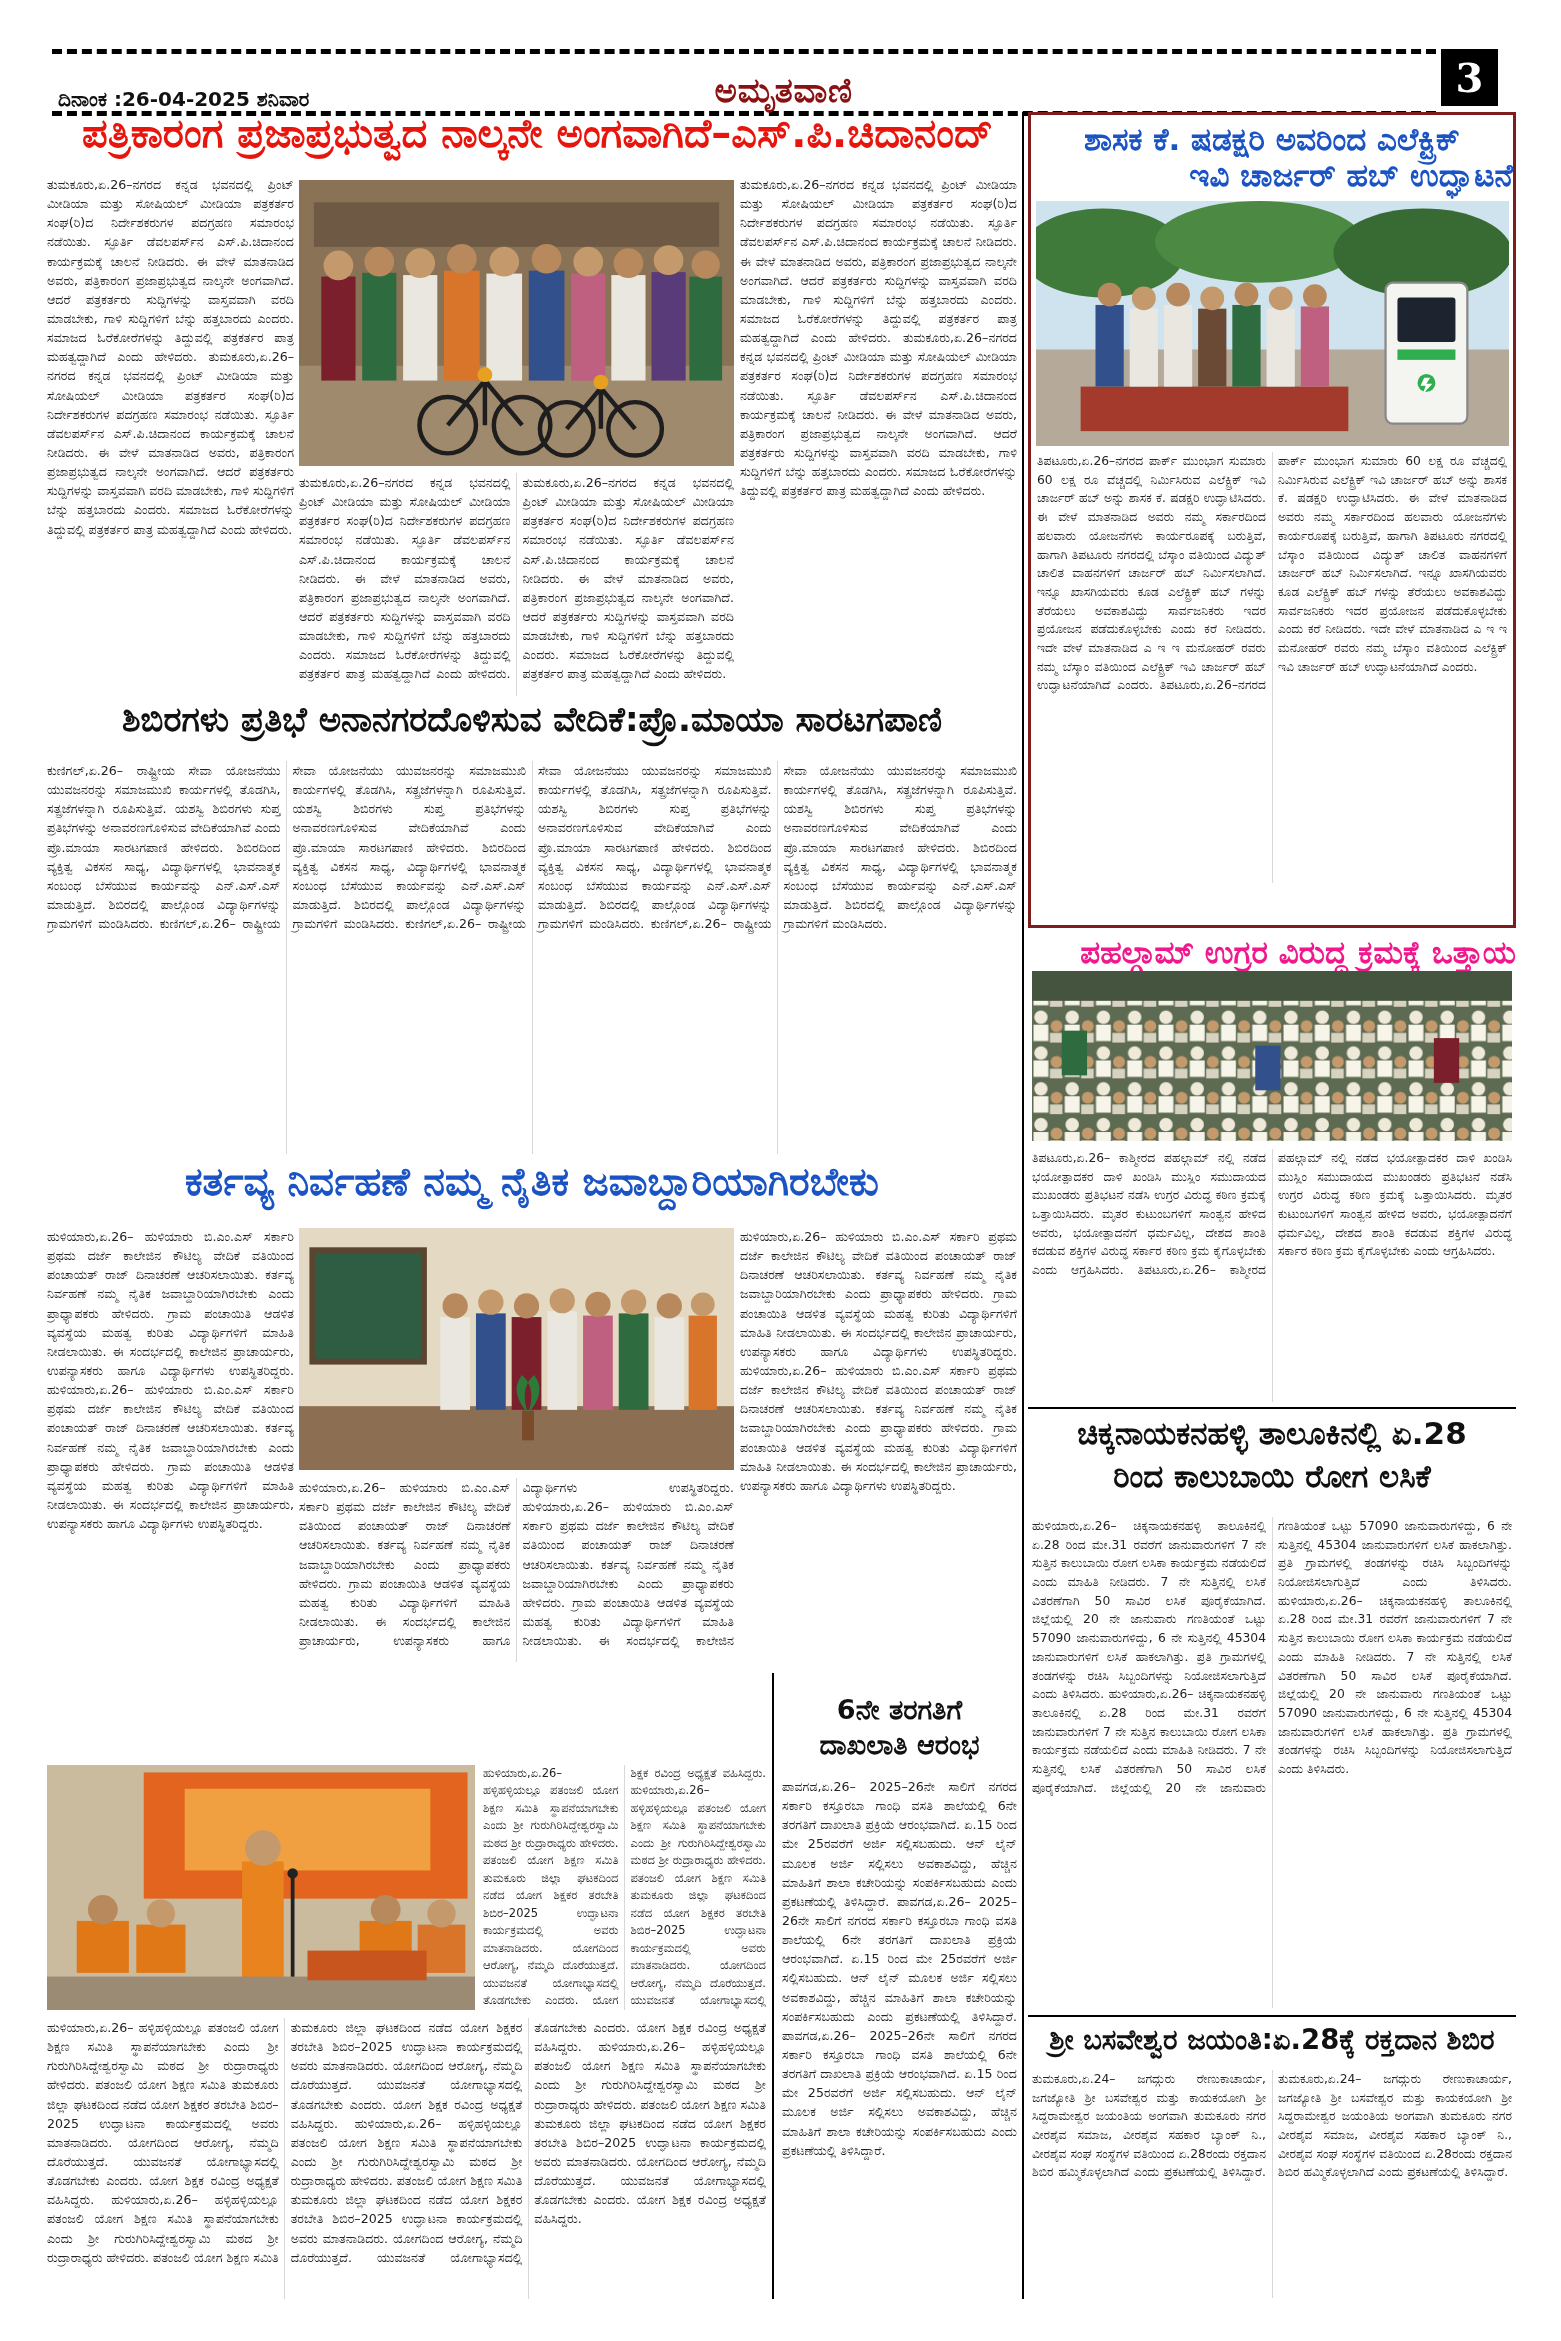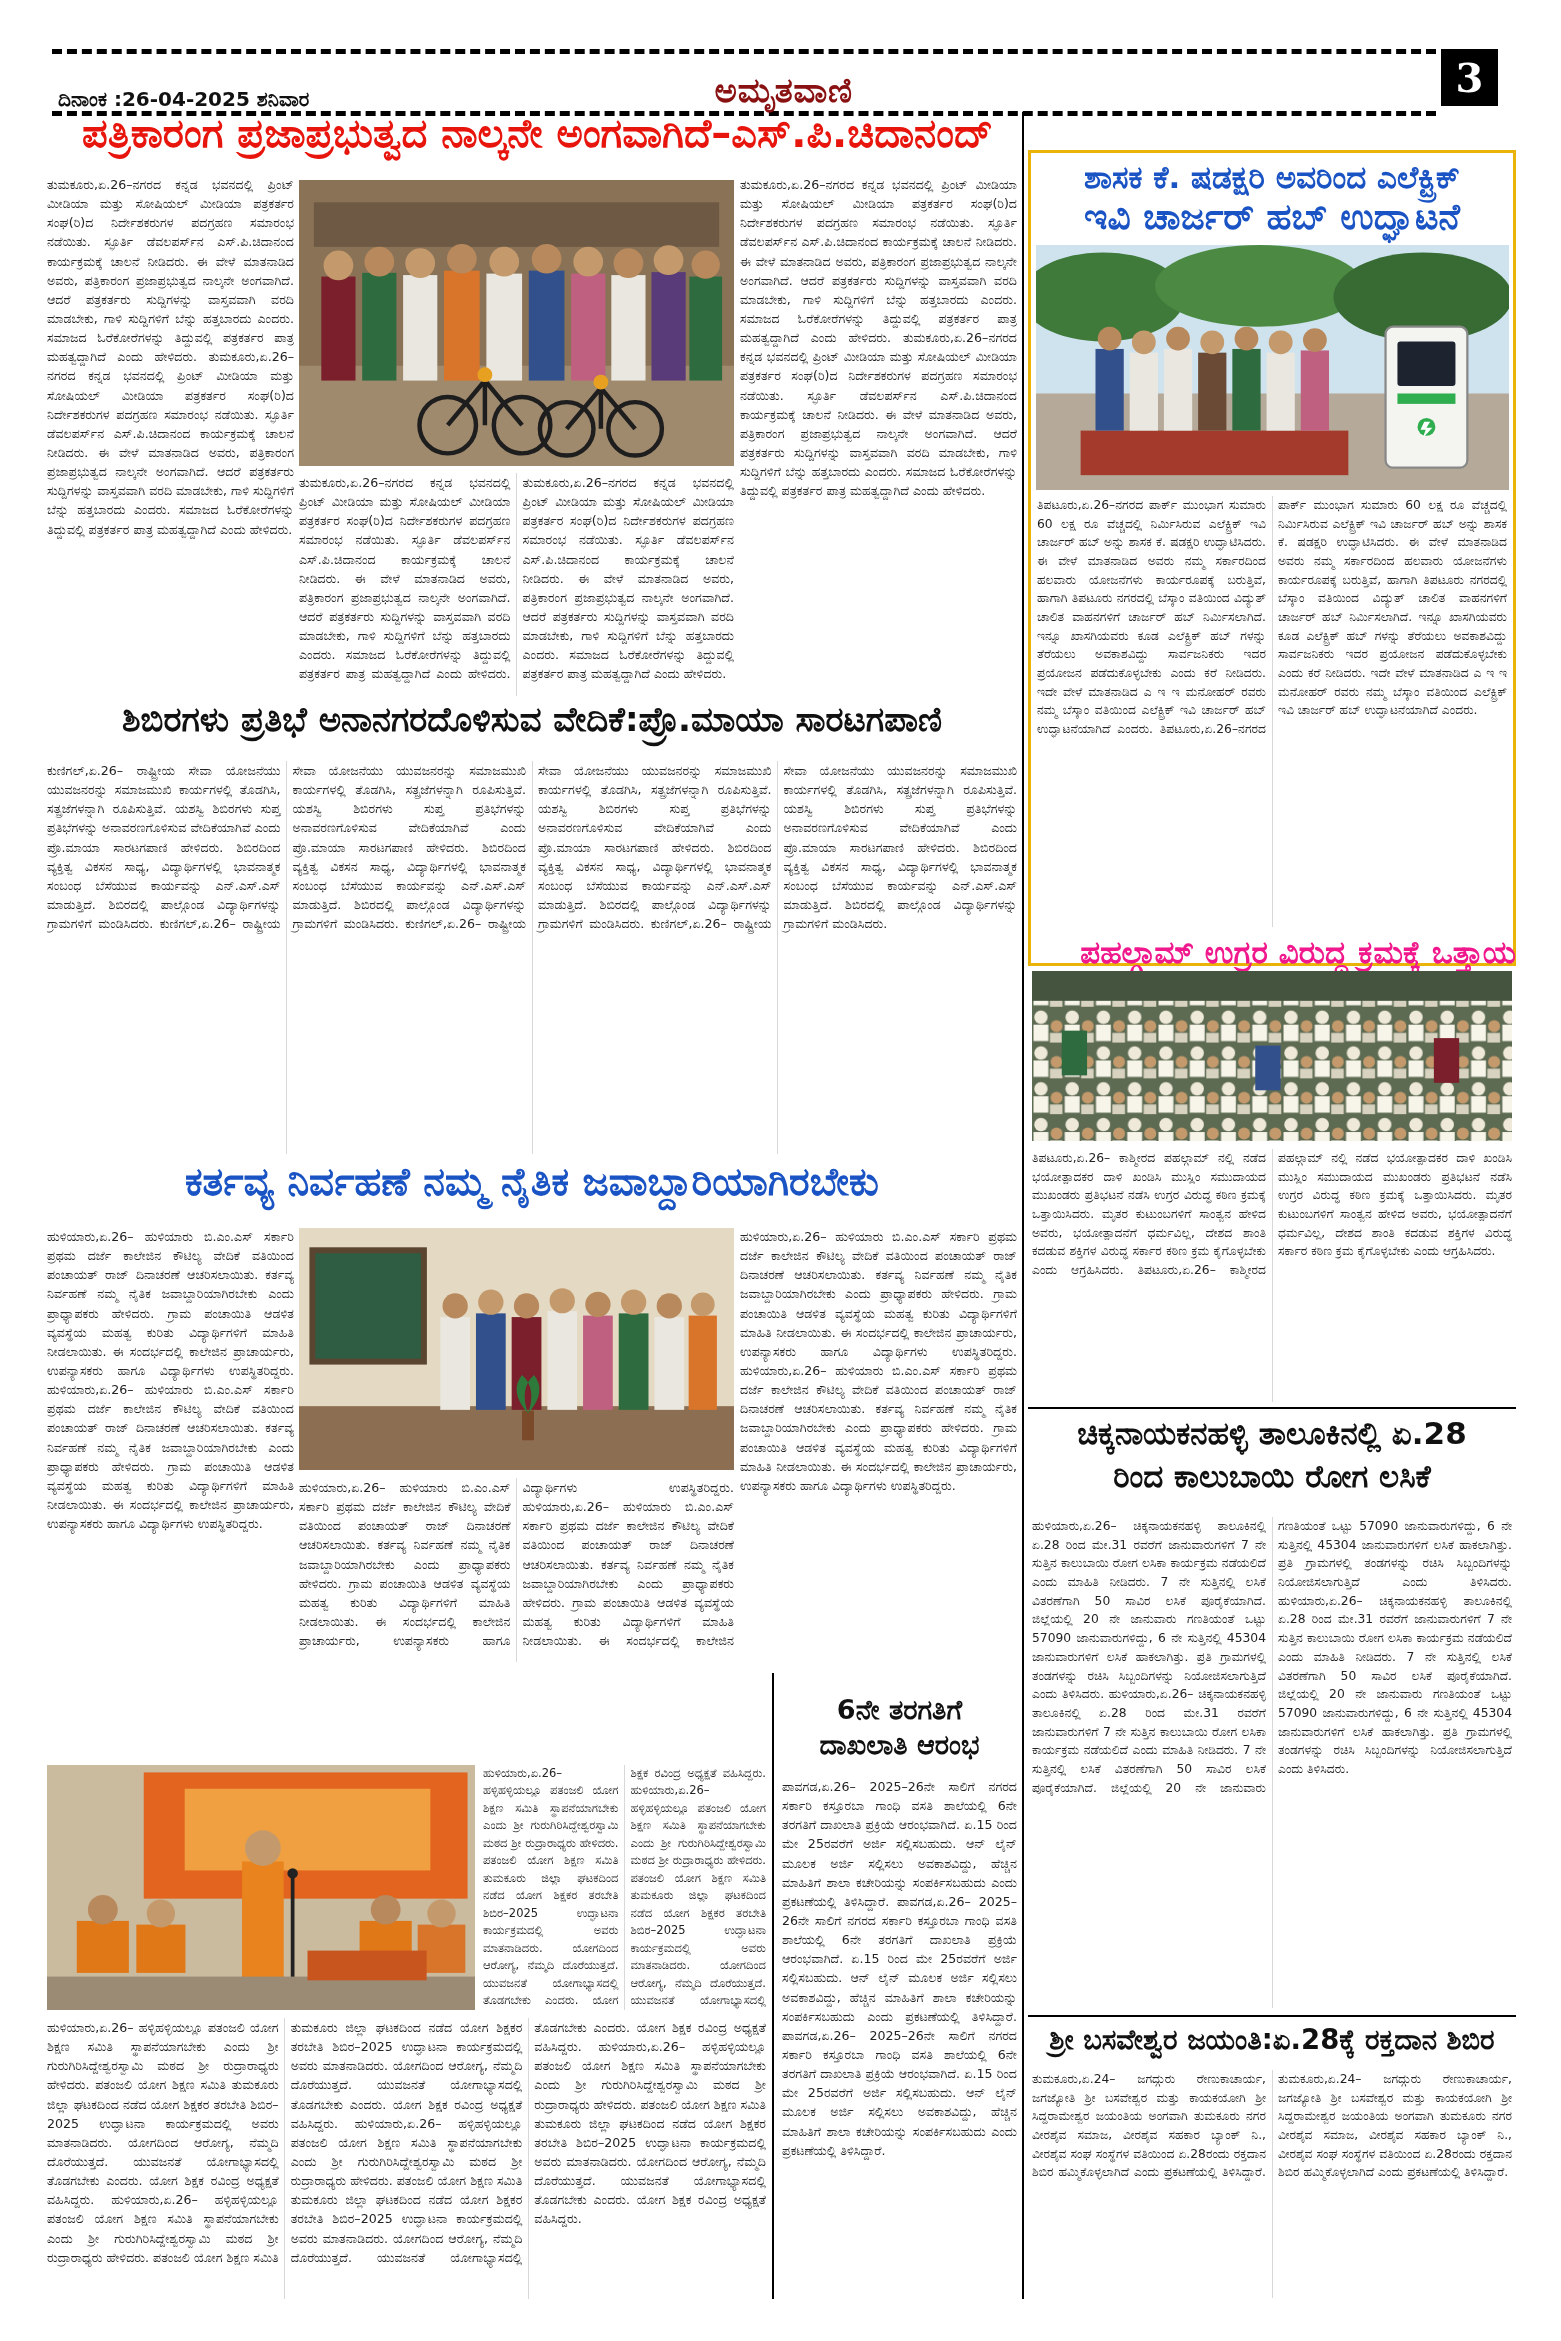--- a/index.html
+++ b/index.html
@@ -24,21 +24,21 @@
   .body-txt{
     font-size:12.6px;line-height:1.52;text-align:justify;color:#222;
     overflow:hidden;column-gap:12px;column-rule:0.7px solid #d8d8d8;
     word-break:break-word;
   }
   .cols2{column-count:2;}
   .cols3{column-count:3;}
   .cols4{column-count:4;}
   .photo{overflow:hidden;background:#cfc6b5;}
   .photo svg{display:block;width:100%;height:100%;}
-  .evbox{border:3px solid #eab308;box-sizing:border-box;background:#fff;margin-top:38px;}
+  .evbox{border:3px solid #7f1d1d;box-sizing:border-box;background:#fff;}
   .vrule{background:#000;}
   .hrule{background:#000;}
 </style>
 </head>
 <body>
 
 <div class="page">
 
   <div class="abs hdr" style="left:52px;top:49px;width:1384px;height:57px;">
     <div class="hdr-date">ದಿನಾಂಕ :26-04-2025 ಶನಿವಾರ</div>
@@ -169,21 +169,21 @@
 
   <div class="abs vrule" style="left:772px;top:1673px;width:1.5px;height:626px;"></div>
   <div class="abs hl hl-black" style="left:782px;top:1694px;width:235px;font-size:27px;">6ನೇ ತರಗತಿಗೆ</div>
   <div class="abs hl hl-black" style="left:782px;top:1729px;width:235px;font-size:27px;">ದಾಖಲಾತಿ ಆರಂಭ</div>
   <div class="abs body-txt" style="left:782px;top:1777px;width:235px;height:520px;">ಪಾವಗಡ,ಏ.26– 2025–26ನೇ ಸಾಲಿಗೆ ನಗರದ ಸರ್ಕಾರಿ ಕಸ್ತೂರಬಾ ಗಾಂಧಿ ವಸತಿ ಶಾಲೆಯಲ್ಲಿ 6ನೇ ತರಗತಿಗೆ ದಾಖಲಾತಿ ಪ್ರಕ್ರಿಯೆ ಆರಂಭವಾಗಿದೆ. ಏ.15 ರಿಂದ ಮೇ 25ರವರೆಗೆ ಅರ್ಜಿ ಸಲ್ಲಿಸಬಹುದು. ಆನ್ ಲೈನ್ ಮೂಲಕ ಅರ್ಜಿ ಸಲ್ಲಿಸಲು ಅವಕಾಶವಿದ್ದು, ಹೆಚ್ಚಿನ ಮಾಹಿತಿಗೆ ಶಾಲಾ ಕಚೇರಿಯನ್ನು ಸಂಪರ್ಕಿಸಬಹುದು ಎಂದು ಪ್ರಕಟಣೆಯಲ್ಲಿ ತಿಳಿಸಿದ್ದಾರೆ.  ಪಾವಗಡ,ಏ.26– 2025–26ನೇ ಸಾಲಿಗೆ ನಗರದ ಸರ್ಕಾರಿ ಕಸ್ತೂರಬಾ ಗಾಂಧಿ ವಸತಿ ಶಾಲೆಯಲ್ಲಿ 6ನೇ ತರಗತಿಗೆ ದಾಖಲಾತಿ ಪ್ರಕ್ರಿಯೆ ಆರಂಭವಾಗಿದೆ. ಏ.15 ರಿಂದ ಮೇ 25ರವರೆಗೆ ಅರ್ಜಿ ಸಲ್ಲಿಸಬಹುದು. ಆನ್ ಲೈನ್ ಮೂಲಕ ಅರ್ಜಿ ಸಲ್ಲಿಸಲು ಅವಕಾಶವಿದ್ದು, ಹೆಚ್ಚಿನ ಮಾಹಿತಿಗೆ ಶಾಲಾ ಕಚೇರಿಯನ್ನು ಸಂಪರ್ಕಿಸಬಹುದು ಎಂದು ಪ್ರಕಟಣೆಯಲ್ಲಿ ತಿಳಿಸಿದ್ದಾರೆ.  ಪಾವಗಡ,ಏ.26– 2025–26ನೇ ಸಾಲಿಗೆ ನಗರದ ಸರ್ಕಾರಿ ಕಸ್ತೂರಬಾ ಗಾಂಧಿ ವಸತಿ ಶಾಲೆಯಲ್ಲಿ 6ನೇ ತರಗತಿಗೆ ದಾಖಲಾತಿ ಪ್ರಕ್ರಿಯೆ ಆರಂಭವಾಗಿದೆ. ಏ.15 ರಿಂದ ಮೇ 25ರವರೆಗೆ ಅರ್ಜಿ ಸಲ್ಲಿಸಬಹುದು. ಆನ್ ಲೈನ್ ಮೂಲಕ ಅರ್ಜಿ ಸಲ್ಲಿಸಲು ಅವಕಾಶವಿದ್ದು, ಹೆಚ್ಚಿನ ಮಾಹಿತಿಗೆ ಶಾಲಾ ಕಚೇರಿಯನ್ನು ಸಂಪರ್ಕಿಸಬಹುದು ಎಂದು ಪ್ರಕಟಣೆಯಲ್ಲಿ ತಿಳಿಸಿದ್ದಾರೆ.</div>
 
   <div class="abs vrule" style="left:1022px;top:112px;width:1.5px;height:2187px;"></div>
 
   <div class="abs evbox" style="left:1028px;top:112px;width:488px;height:816px;">
     <div class="hl hl-blue" style="margin-top:7.4px;font-size:31px;">ಶಾಸಕ ಕೆ. ಷಡಕ್ಷರಿ ಅವರಿಂದ ಎಲೆಕ್ಟ್ರಿಕ್</div>
-    <div class="hl hl-blue" style="font-size:36px;">ಇವಿ ಚಾರ್ಜರ್ ಹಬ್ ಉದ್ಘಾಟನೆ</div>
+    <div class="hl hl-blue" style="font-size:31px;text-align:right;">ಇವಿ ಚಾರ್ಜರ್ ಹಬ್ ಉದ್ಘಾಟನೆ</div>
     <div class="photo" style="margin:7.4px 4.5px 6px 4.5px;height:245px;" aria-label="ಇವಿ ಚಾರ್ಜರ್ ಹಬ್ ಉದ್ಘಾಟನೆ ದೃಶ್ಯ">
       <svg viewBox="0 0 636 330" preserveAspectRatio="none">
         <rect width="636" height="330" fill="#cfe3ee"></rect>
         <ellipse cx="90" cy="70" rx="110" ry="60" fill="#3f7a3a"></ellipse>
         <ellipse cx="300" cy="55" rx="140" ry="55" fill="#4c8a44"></ellipse>
         <ellipse cx="520" cy="70" rx="120" ry="60" fill="#376b33"></ellipse>
         <rect y="200" width="636" height="130" fill="#b5aa99"></rect>
         <rect x="60" y="250" width="360" height="60" fill="#a33a2c"></rect>
 
         <g>

